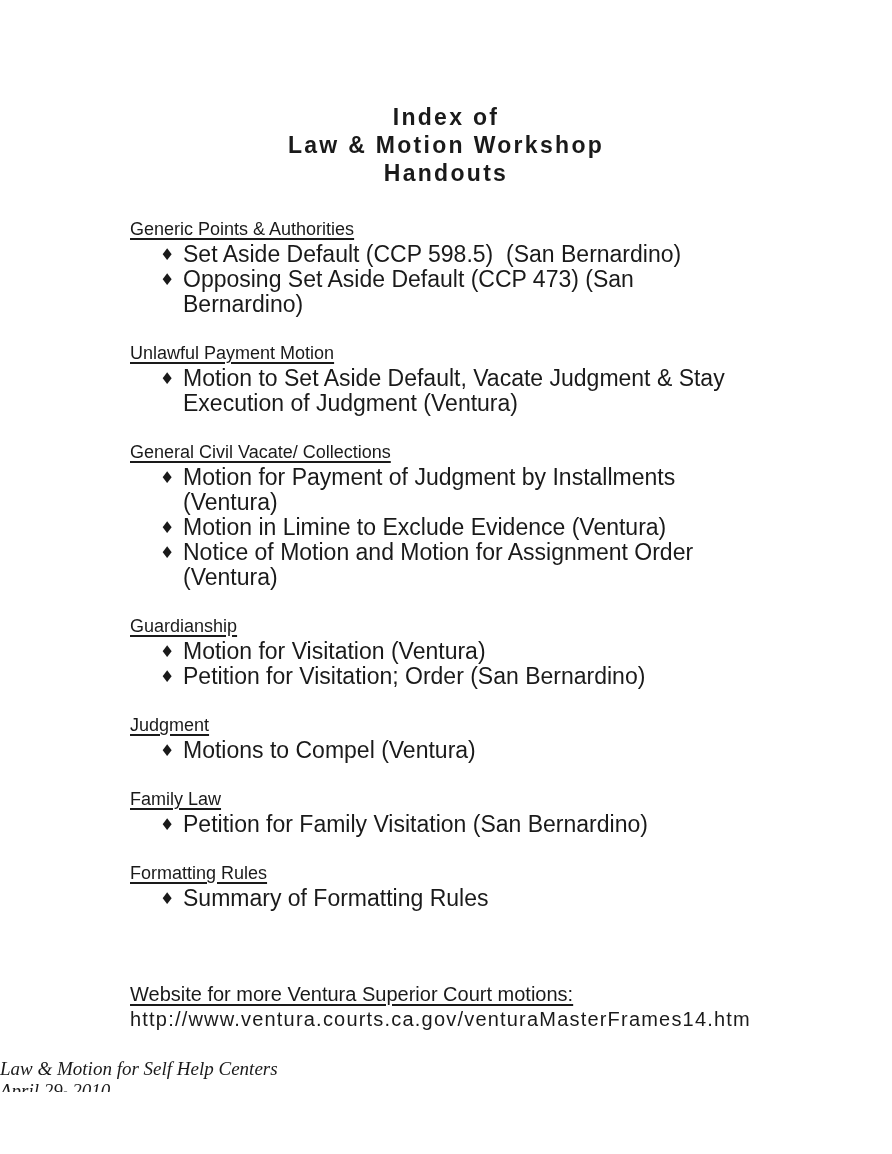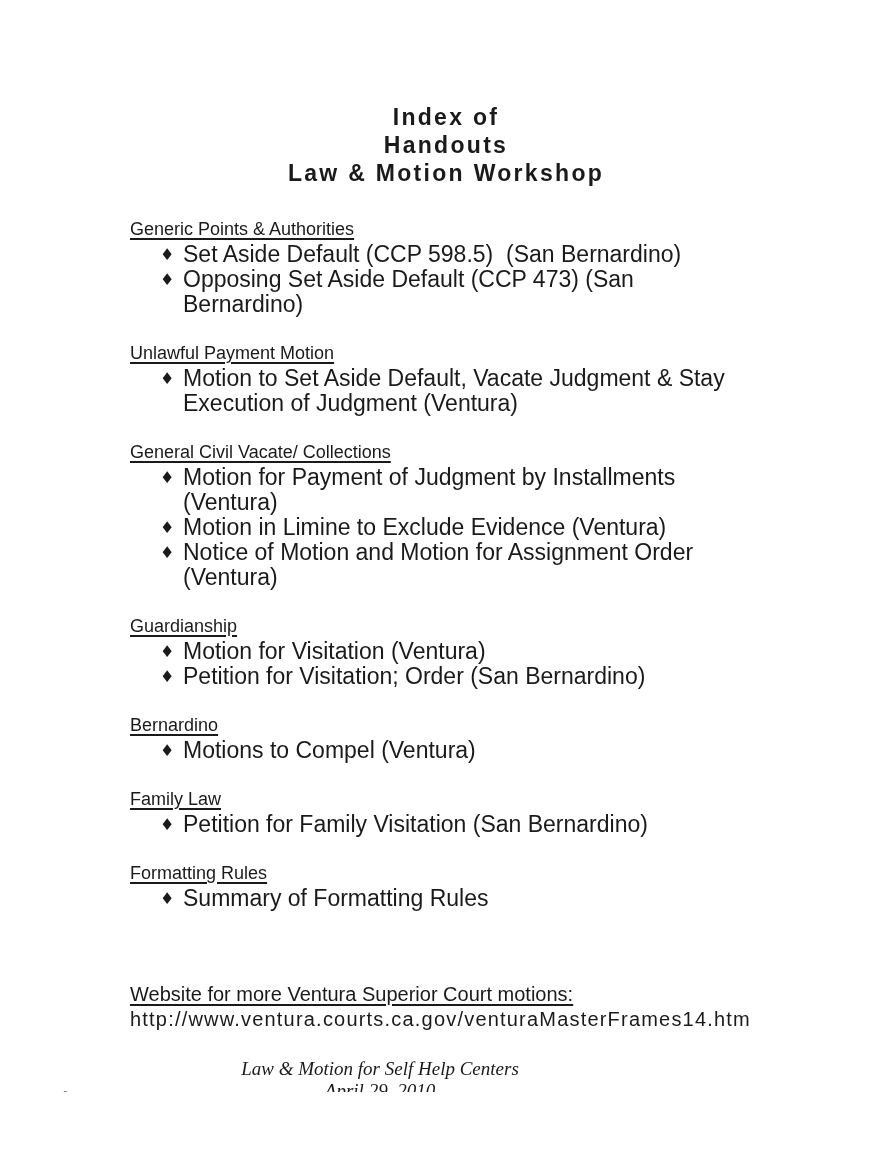--- a/index.html
+++ b/index.html
@@ -69,21 +69,21 @@
   .website-label {
     text-decoration: underline;
     text-decoration-thickness: 2px;
     text-underline-offset: 3px;
   }
   .website-url {
     letter-spacing: 1.2px;
   }
   .credit-block {
     margin: 26px 132px 0 0;
-    text-align: center;
+    text-align: left;
     font-family: "Liberation Serif", "DejaVu Serif", serif;
     font-style: italic;
     font-size: 19px;
     line-height: 22px;
   }
   .watermark {
     position: absolute;
     left: 26px;
     top: 1090px;
     font-family: "Liberation Mono", "DejaVu Sans Mono", monospace;
@@ -92,22 +92,22 @@
     color: #8f9294;
   }
 </style>
 </head>
 <body>
 
 <div class="page">
 
   <div class="title-block">
     <div>Index of</div>
+    <div>Law &amp; Motion Workshop</div>
     <div>Handouts</div>
-    <div>Law &amp; Motion Workshop</div>
   </div>
 
   <main class="content">
     <section class="index-section">
       <h2 class="section-heading">Generic Points &amp; Authorities</h2>
       <ul class="handout-list">
           <li class="handout-item"><span class="bullet">♦</span><span class="item-text">Set Aside Default (CCP 598.5)  (San Bernardino)</span></li>
           <li class="handout-item"><span class="bullet">♦</span><span class="item-text">Opposing Set Aside Default (CCP 473) (San Bernardino)</span></li>
         </ul>
     </section>
@@ -130,21 +130,21 @@
 
     <section class="index-section">
       <h2 class="section-heading">Guardianship</h2>
       <ul class="handout-list">
           <li class="handout-item"><span class="bullet">♦</span><span class="item-text">Motion for Visitation (Ventura)</span></li>
           <li class="handout-item"><span class="bullet">♦</span><span class="item-text">Petition for Visitation; Order (San Bernardino)</span></li>
         </ul>
     </section>
 
     <section class="index-section">
-      <h2 class="section-heading">Bernardino</h2>
+      <h2 class="section-heading">Judgment</h2>
       <ul class="handout-list">
           <li class="handout-item"><span class="bullet">♦</span><span class="item-text">Motions to Compel (Ventura)</span></li>
         </ul>
     </section>
 
     <section class="index-section">
       <h2 class="section-heading">Family Law</h2>
       <ul class="handout-list">
           <li class="handout-item"><span class="bullet">♦</span><span class="item-text">Petition for Family Visitation (San Bernardino)</span></li>
         </ul>

